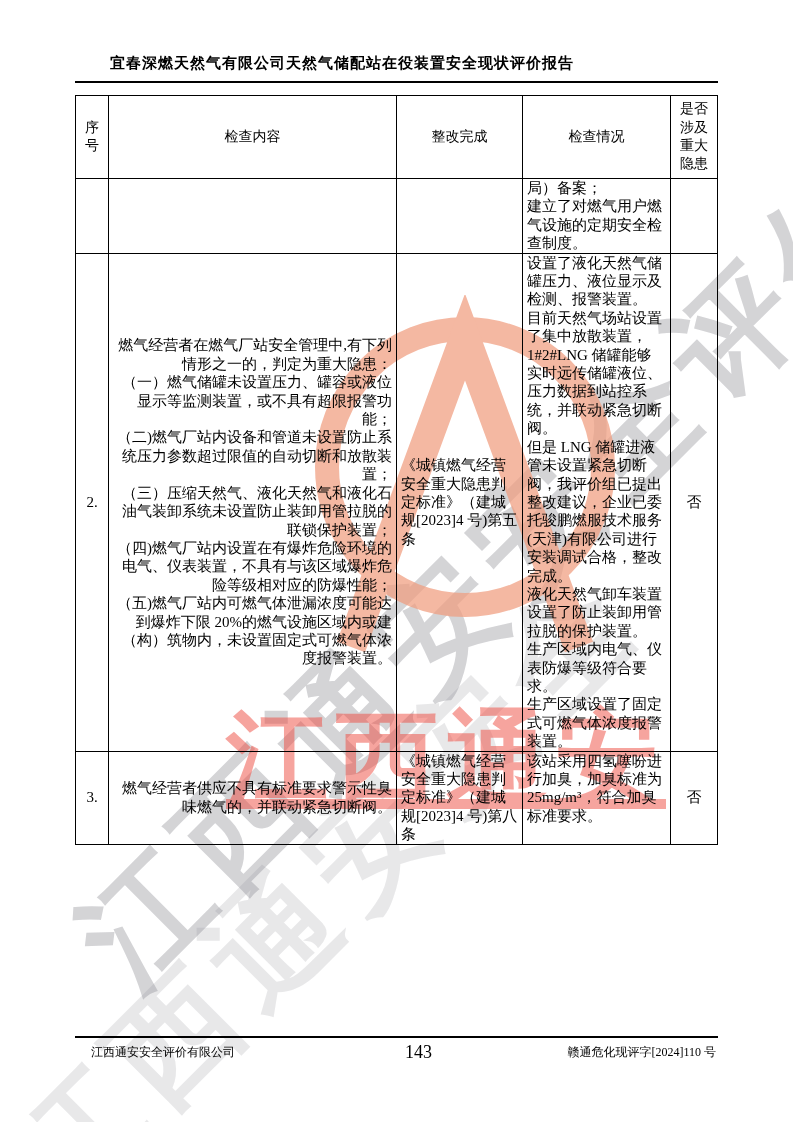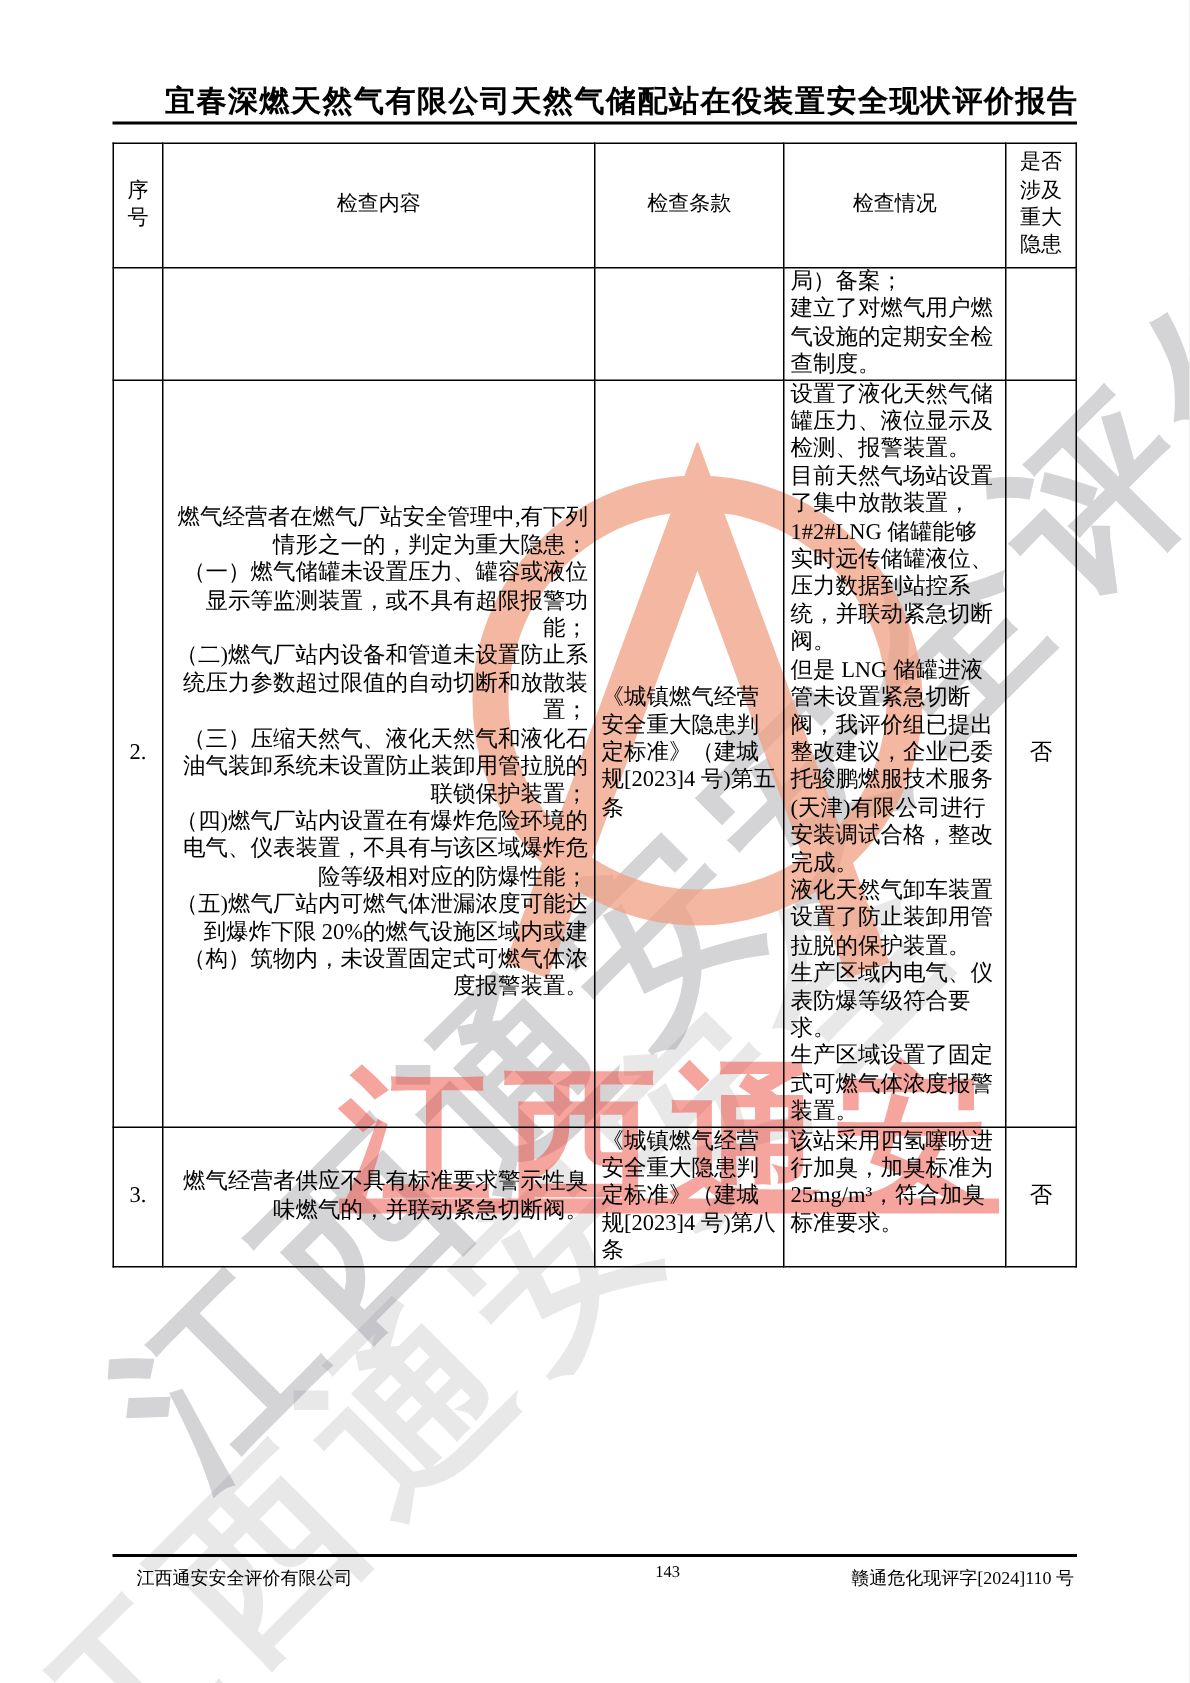--- a/index.html
+++ b/index.html
@@ -9,21 +9,21 @@
     background:#ffffff;
     margin:0 auto;
     overflow:hidden;
     font-family:"Liberation Serif", serif;
     color:#000;
   }
   
   .doc-title{
     position:absolute;left:110px;top:54px;
     font-family:Liberation Sans, sans-serif;
-    font-weight:bold;font-size:20px;letter-spacing:1px;
+    font-weight:bold;font-size:15px;letter-spacing:1px;
     white-space:nowrap;z-index:3;
   }
   .title-rule{
     position:absolute;left:75px;top:81px;width:643px;height:0;
     border-top:2px solid #000;z-index:3;
   }
   
   .watermark{position:absolute;inset:0;z-index:1;pointer-events:none;}
   .wm-gray{
     position:absolute;left:58px;top:918px;
@@ -79,21 +79,21 @@
   td.situation{text-align:left;vertical-align:top;padding:3px 4px 0 5px;}
   td.hazard{text-align:center;vertical-align:middle;}
   
   .footer{
     position:absolute;left:75px;top:1036px;width:643px;
     border-top:2px solid #000;z-index:3;
     font-size:12px;
   }
   .footer-inner{position:relative;height:20px;padding-top:5px;}
   .footer-company{position:absolute;left:16px;top:6px;}
-  .footer-page{position:absolute;left:330px;top:4px;width:80px;text-align:center;font-size:11px;}
+  .footer-page{position:absolute;left:330px;top:4px;width:80px;font-size:18px;}
   .footer-doc{position:absolute;right:2px;top:6px;}
 </style>
 </head>
 <body>
 
 <div class="page">
 
   <div class="watermark">
     <div class="wm-gray2">江西通安安全</div>
     <div class="wm-gray">江西通安安全评价</div>
@@ -112,21 +112,21 @@
       <col style="width:33px">
         <col style="width:288px">
         <col style="width:126px">
         <col style="width:148px">
         <col style="width:47px">
     </colgroup>
     <tbody>
         <tr class="h-row">
       <th>序号</th>
       <th>检查内容</th>
-      <th>检查条款</th>
+      <th>整改完成</th>
       <th>检查情况</th>
       <th>是否
 涉及
 重大
 隐患</th>
     </tr>
     <tr class="r1">
       <td class="no"></td>
       <td class="content"></td>
       <td class="clause"></td>

